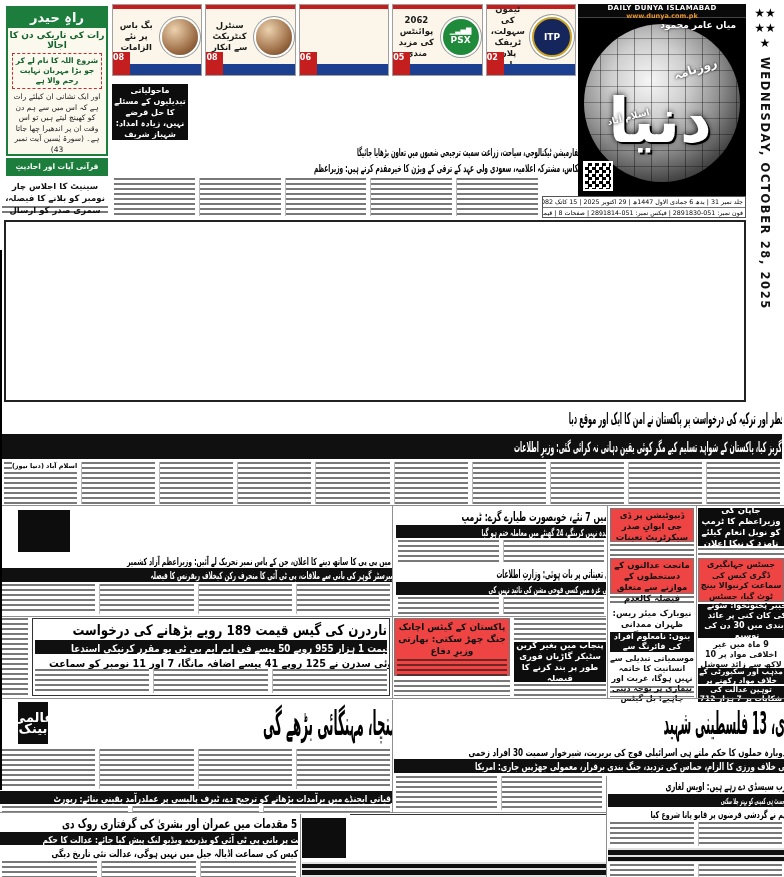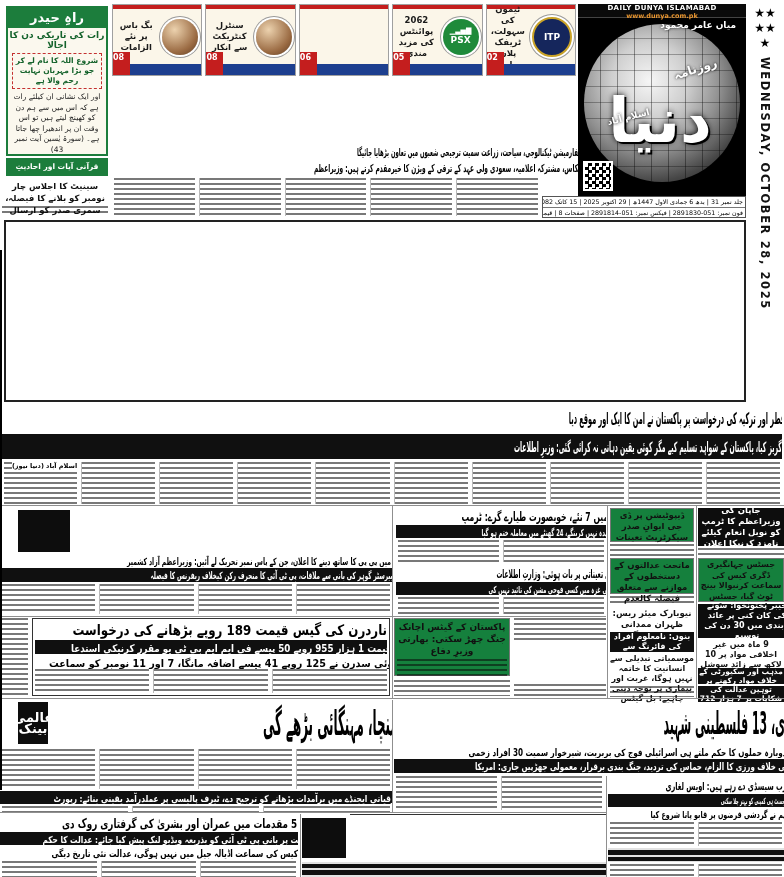--- a/index.html
+++ b/index.html
@@ -3,21 +3,21 @@
 <meta charset="utf-8">
 <style>
   html,body{margin:0;padding:0;background:#d8d8d8;}
   #page{position:relative;width:784px;height:877px;background:#fff;overflow:hidden;
         font-family:"DejaVu Sans",sans-serif;}
   .box{position:absolute;box-sizing:border-box;}
   .u{direction:rtl;unicode-bidi:embed;font-family:"DejaVu Sans",sans-serif;}
   .fitwrap{overflow:hidden;text-align:center;white-space:nowrap;}
   .fit{display:inline-block;white-space:nowrap;font-weight:700;vertical-align:middle;}
   .strip{background:#101010;color:#fff;}
-  .bx{border:1px solid #777;background:#15803d;}
+  .bx{border:1px solid #777;background:#ef4444;}
   .greek{background-image:repeating-linear-gradient(180deg,rgba(10,10,10,.55) 0 1.7px,transparent 1.7px 5px);}
   .greek-w{background-color:#101010;background-image:repeating-linear-gradient(180deg,rgba(255,255,255,.88) 0 2px,transparent 2px 6.5px);}
   .gcols{display:flex;flex-direction:row-reverse;}
   .gcols>div{flex:1;margin:0 2px;border-left:1px solid #b9b9b9;}
   .gcols>div:last-child{border-left:none;}
   .hline{background:#8f8f8f;height:1px;}
   .vline{background:#8f8f8f;width:1px;}
   
   .hid{border:2px solid #1c7d3c;background:#fbf8ee;}
   .hid-title{background:#1c7d3c;color:#fff;font-weight:700;text-align:center;font-size:13px;line-height:20px;}
@@ -147,20 +147,21 @@
     <div class="mast-logo u">دنیا</div>
     <div class="mast-city u">اسلام آباد</div>
     <div class="qr"></div>
   </div>
 
   <div class="box" style="left:750px;top:6px;width:30px;height:400px;text-align:center;">
     <div class="stars">★★★★★</div>
     <div class="vdate">WEDNESDAY, OCTOBER 28, 2025</div>
   </div>
 
+  <div class="box kicker u" style="left:112px;top:84px;width:76px;height:56px;font-size:8px;line-height:11px;">ماحولیاتی تبدیلیوں کے مسئلے کا حل قرضے نہیں، زیادہ امداد: شہباز شریف</div>
   <div class="box fitwrap" style="left: 192px; top: 66px; width: 386px; height: 76px; line-height: 76px;">
     
   </div>
   <div class="box fitwrap" style="left: 112px; top: 144px; width: 466px; height: 15px; line-height: 15px;">
     <span class="fit u" style="font-size: 11px; transform: scale(0.486373, 1); transform-origin: center center;">سٹرٹیجک اور اعلیٰ اثرات کے حامل منصوبوں پر تبادلہ خیال ہوگا، توانائی، صنعت، کان کنی، انفارمیشن ٹیکنالوجی، سیاحت، زراعت سمیت ترجیحی شعبوں میں تعاون بڑھایا جائیگا</span>
   </div>
   <div class="box fitwrap" style="left: 112px; top: 160px; width: 466px; height: 15px; line-height: 15px;">
     <span class="fit u" style="font-size: 11px; transform: scale(0.534562, 1); transform-origin: center center;">فریم ورک دونوں ممالک کے باہمی مفادات کے حصول کی خواہش کا عکاس، مشترکہ اعلامیہ، سعودی ولی عہد کے ترقی کے ویژن کا خیرمقدم کرتے ہیں: وزیراعظم</span>
   </div>
   <div class="box gcols" style="left:112px;top:178px;width:428px;height:38px;">
@@ -278,20 +279,21 @@
     </div>
   </div>
 
   <div class="box bx" style="left:394px;top:618px;width:116px;height:58px;">
     <div class="u smallhead" style="font-size:9px;line-height:12px;padding:2px;">پاکستان کے گیٹس اچانک جنگ چھڑ سکتی: بھارتی وزیرِ دفاع</div>
     <div class="greek" style="height:18px;margin:0 2px;"></div>
   </div>
   <div class="box greek" style="left:394px;top:680px;width:116px;height:16px;"></div>
 
   <div class="box greek" style="left:514px;top:618px;width:92px;height:22px;"></div>
+  <div class="box kicker u" style="left:514px;top:642px;width:92px;height:40px;font-size:8.5px;line-height:11px;">پنجاب میں بغیر گرین سٹیکر گاڑیاں فوری طور پر بند کرنے کا فیصلہ</div>
   <div class="box greek" style="left:514px;top:684px;width:92px;height:12px;"></div>
 
   <div class="box hline" style="left:0;top:698px;width:784px;"></div>
 
   <div class="box kicker u" style="left:18px;top:702px;width:30px;height:42px;font-size:13px;line-height:11px;">عالمی بینک</div>
   <div class="box fitwrap" style="left: 36px; top: 700px; width: 356px; height: 46px; line-height: 46px;">
     <span class="fit u" style="font-size: 27px; transform: scale(0.438119, 1.25); transform-origin: center center;">پاکستان کو سیلاب سے بھاری نقصان پہنچا، مہنگائی بڑھے گی</span>
   </div>
   <div class="box gcols" style="left:0;top:749px;width:392px;height:40px;">
     <div class="greek"></div>

